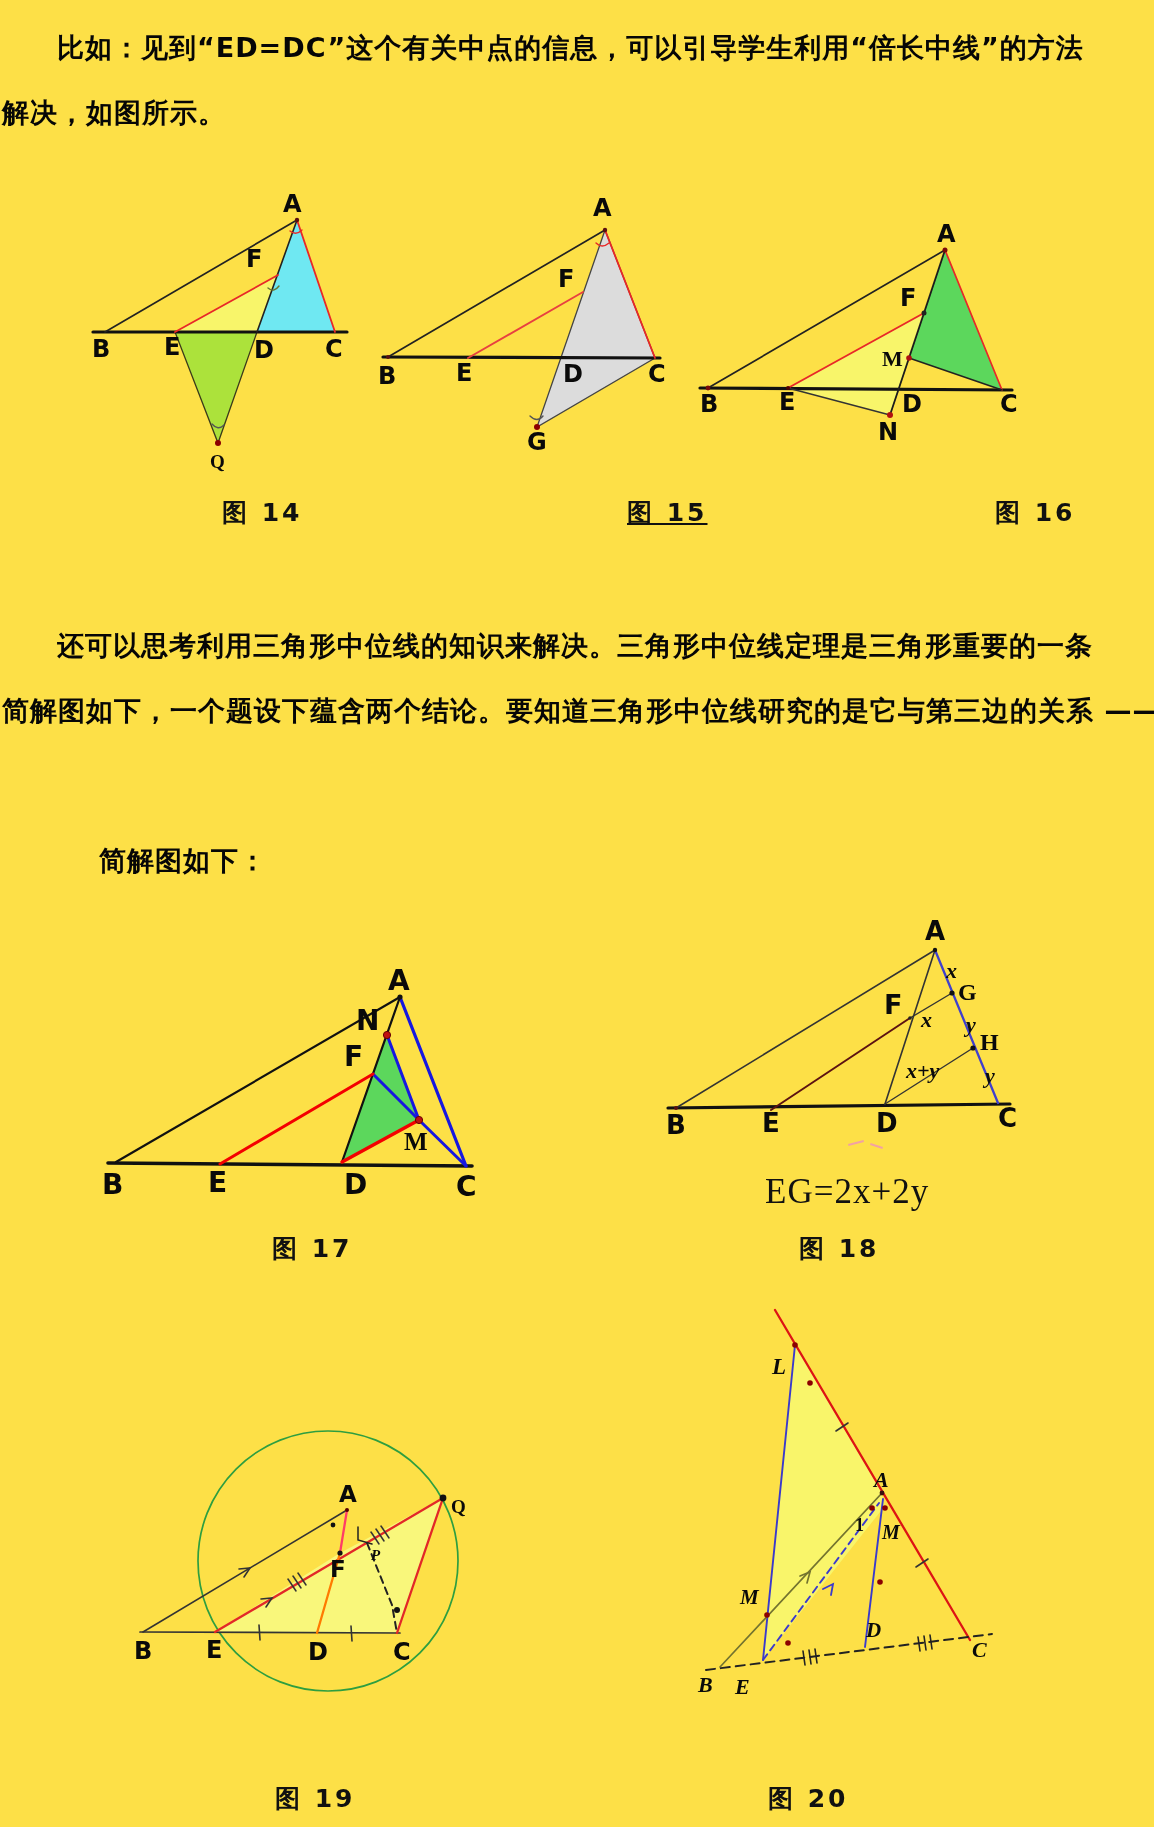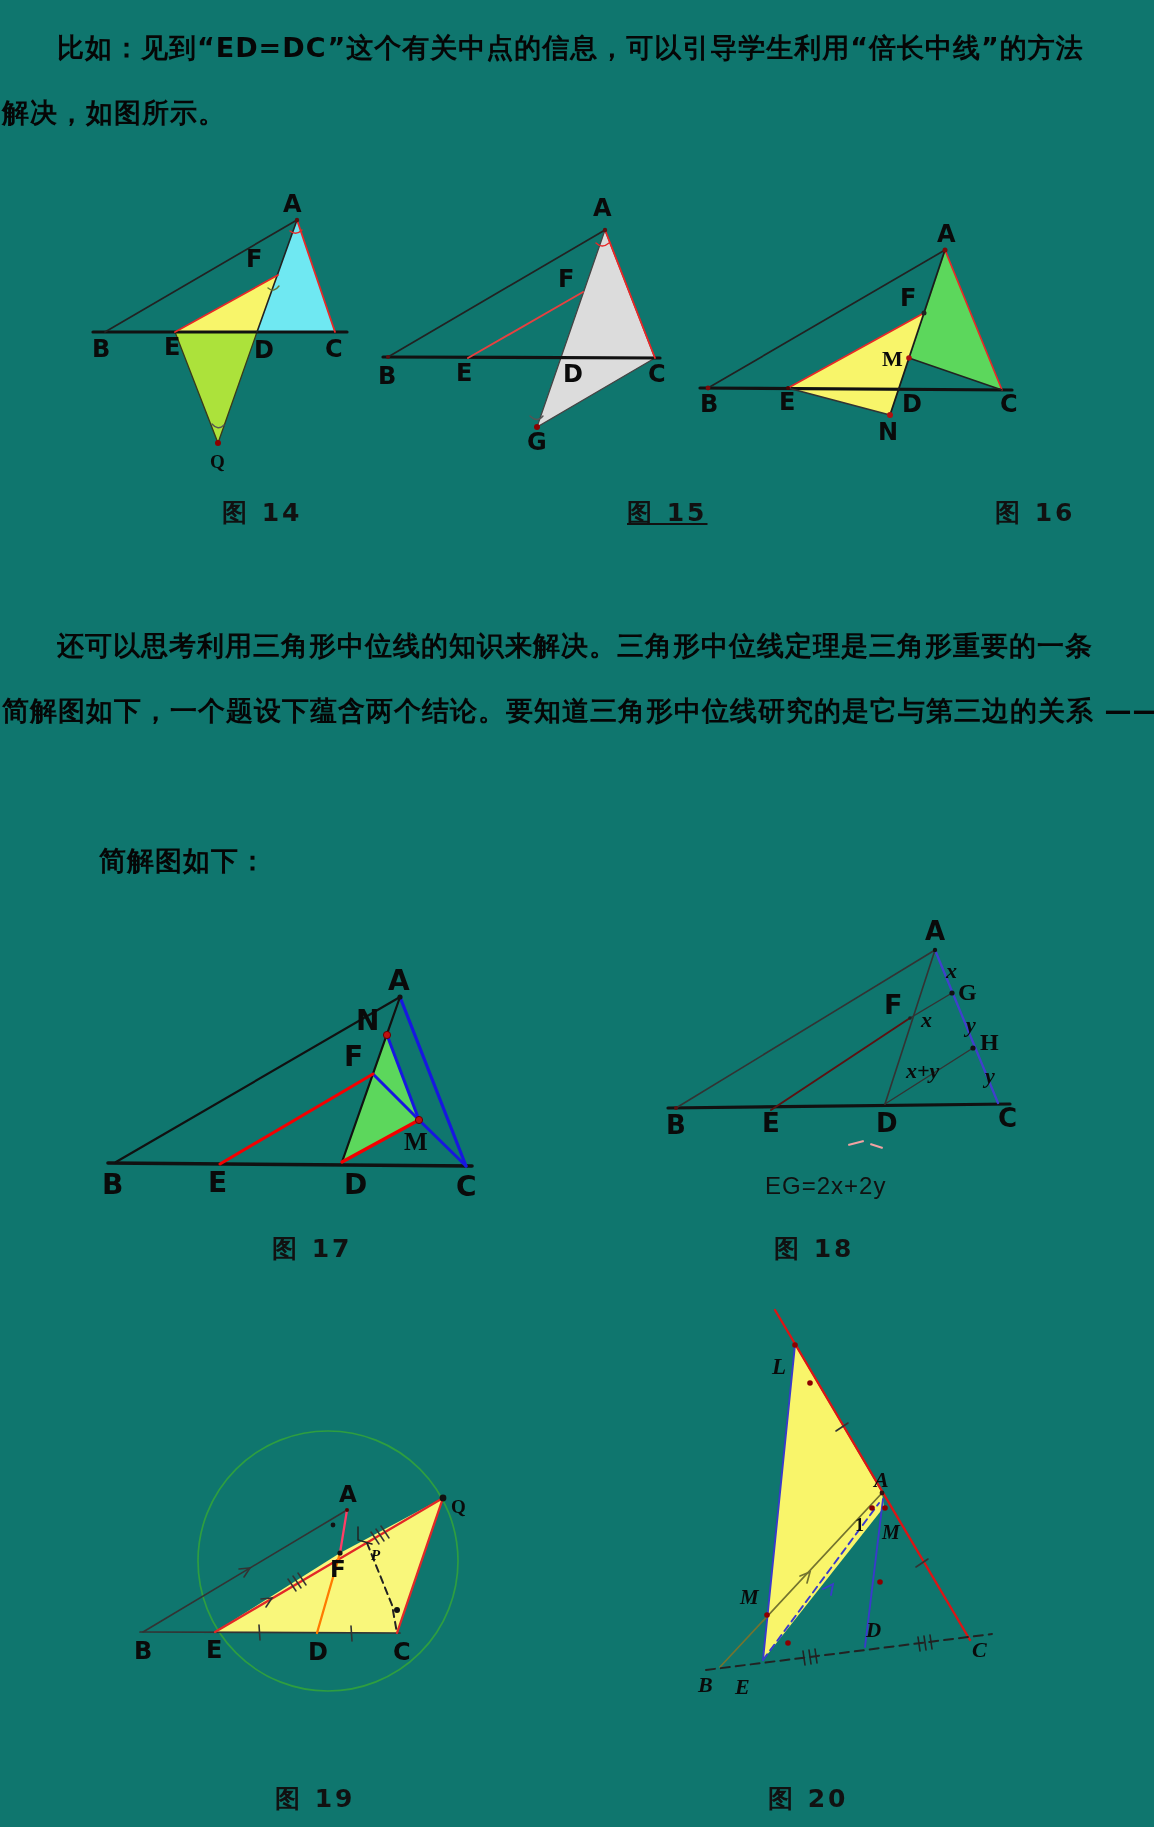--- a/index.html
+++ b/index.html
@@ -1,21 +1,21 @@
 <!DOCTYPE html>
 <html><head>
 <meta charset="utf-8">
 <style>
   html,body{margin:0;padding:0;background:#fff;}
-  .page{position:relative;width:1154px;height:1827px;background:#0f766e;overflow:hidden;
+  .page{position:relative;width:1154px;height:1827px;background:#fde047;overflow:hidden;
         font-family:"DejaVu Sans",sans-serif;color:#000;}
   .para{position:absolute;font-weight:700;font-size:27px;letter-spacing:1px;white-space:nowrap;color:#060606;}
   .caption{position:absolute;font-weight:700;font-size:25px;letter-spacing:3px;color:#111;}
   .fig{position:absolute;}
-  .eq{position:absolute;font-family:Liberation Sans, sans-serif;font-size:24px;color:#111;letter-spacing:1px;}
+  .eq{position:absolute;font-family:Liberation Serif, serif;font-size:35px;color:#111;letter-spacing:1px;}
   svg text{font-family:"DejaVu Sans",sans-serif;font-weight:700;fill:#0a0a0a;}
   svg text.serif{font-family:"Liberation Serif",serif;}
   svg text.ital{font-style:italic;}
   .stray{position:absolute;background:#f2a2a2;height:2px;}
 </style>
 </head>
 <body>
 
 <div class="page">
 
@@ -175,21 +175,21 @@
     <text x="946" y="978" font-size="22" class="serif ital">x</text>
     <text x="921" y="1027" font-size="22" class="serif ital">x</text>
     <text x="966" y="1032" font-size="22" class="serif ital">y</text>
     <text x="906" y="1078" font-size="22" class="serif ital">x+y</text>
     <text x="985" y="1083" font-size="22" class="serif ital">y</text>
   </svg>
 
   <div class="eq" style="left:765px;top:1172px;">EG=2x+2y</div>
 
   <div class="caption" style="left:272px;top:1232px;">图 17</div>
-  <div class="caption" style="left:774px;top:1232px;text-align:center;">图 18</div>
+  <div class="caption" style="left:799px;top:1232px;text-align:center;">图 18</div>
 
   <div class="stray" style="left:848px;top:1142px;width:16px;transform:rotate(-14deg);"></div>
   <div class="stray" style="left:870px;top:1145px;width:13px;transform:rotate(18deg);"></div>
 
   <svg class="fig" style="left:90px;top:1395px;" width="400" height="330" viewBox="90 1395 400 330">
     <circle cx="328" cy="1561" r="130" fill="none" stroke="#2E9E40" stroke-width="1.7"></circle>
     <polygon points="215,1632 340,1553 443,1498 397,1633" fill="#F9F77B"></polygon>
     <g fill="none" stroke-linecap="round">
       <line x1="140" y1="1632" x2="400" y2="1633" stroke="#333" stroke-width="1.7"></line>
       <line x1="143" y1="1632" x2="347" y2="1510" stroke="#333" stroke-width="1.6"></line>

